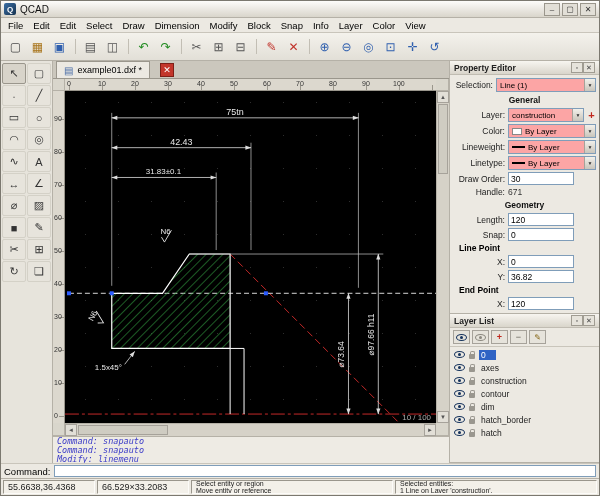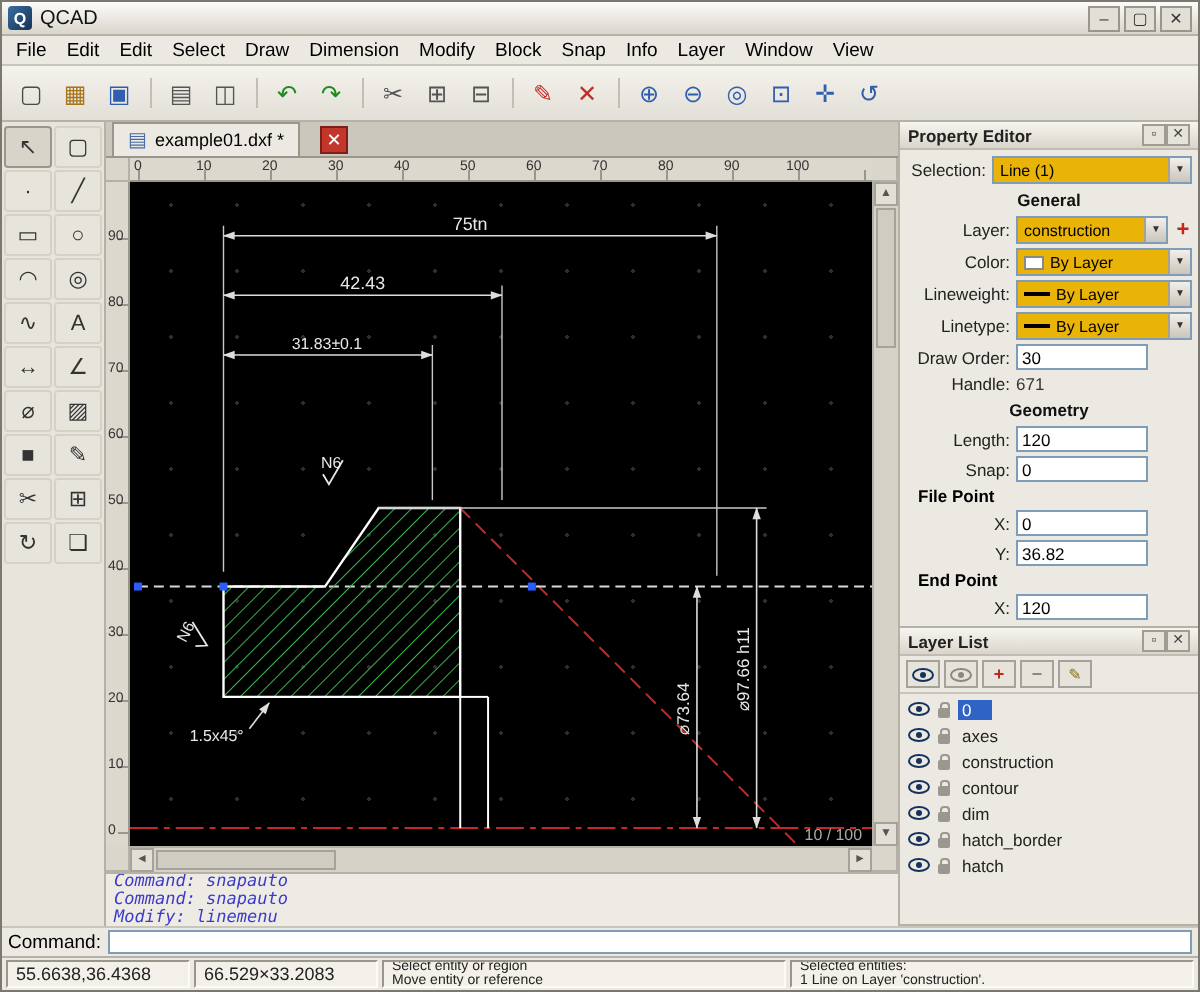--- a/index.html
+++ b/index.html
@@ -41,21 +41,21 @@
 .right{width:150px;border-left:1px solid #b5b1a7;display:flex;flex-direction:column;background:#ece9e2}
 .panel{display:flex;flex-direction:column;border-bottom:1px solid #b5b1a7}
 .panel.grow{flex:1;min-height:0}
 .ptitle{height:14px;display:flex;align-items:center;background:linear-gradient(#f7f5f0,#d9d5cb);border-bottom:1px solid #c0bcb2;font-size:8.5px;font-weight:bold;color:#222;padding:0 4px;gap:0}
 .spacer{flex:1}
 .ptbtn{width:12px;height:11px;border:1px solid #a09c92;background:#e6e3db;font-size:7px;line-height:9px;text-align:center;color:#444;font-weight:normal}
 .pe-body{padding:3px 3px;display:flex;flex-direction:column;gap:2px;font-size:8.5px;overflow:hidden}
 .row{display:flex;align-items:center;gap:3px}
 .row label{width:52px;text-align:right;color:#222;font-size:8.5px;white-space:nowrap}
 .row label.sm{width:40px}
-.combo{flex:1;height:14px;border:1px solid #7f9db9;background:#eab308;display:flex;align-items:center;padding-left:3px;font-size:8px;gap:3px;min-width:0;overflow:hidden}
+.combo{flex:1;height:14px;border:1px solid #7f9db9;background:#fca5a5;display:flex;align-items:center;padding-left:3px;font-size:8px;gap:3px;min-width:0;overflow:hidden}
 .combo .cval{white-space:nowrap;overflow:hidden}
 .carrow{margin-left:auto;width:11px;align-self:stretch;background:linear-gradient(#f2f0ea,#c9c5bb);border-left:1px solid #a6a29a;display:flex;align-items:center;justify-content:center;font-size:5px;color:#333;flex:none}
 .swatch{width:10px;height:7px;background:#fff;border:1px solid #888;flex:none}
 .lwline{width:13px;height:2px;background:#000;flex:none}
 .plus{color:#c0281e;font-weight:bold;font-size:11px;width:9px;text-align:center}
 .sechead{font-weight:bold;font-size:8.5px;text-align:center;color:#111;padding:1px 0}
 .bheader{font-weight:bold;font-size:8.5px;padding-left:6px}
 input.val{width:66px;height:13px;border:1px solid #7f9db9;font-size:8.5px;padding:0 2px;font-family:"Liberation Sans",sans-serif}
 .handleval{font-size:8.5px;color:#333}
 .ltoolbar{display:flex;gap:2px;padding:2px 3px;border-bottom:1px solid #c9c5bb}
@@ -101,21 +101,21 @@
       <span class="menu-item">Edit</span>
       <span class="menu-item">Edit</span>
       <span class="menu-item">Select</span>
       <span class="menu-item">Draw</span>
       <span class="menu-item">Dimension</span>
       <span class="menu-item">Modify</span>
       <span class="menu-item">Block</span>
       <span class="menu-item">Snap</span>
       <span class="menu-item">Info</span>
       <span class="menu-item">Layer</span>
-      <span class="menu-item">Window</span>
+      <span class="menu-item">Color</span>
       <span class="menu-item">View</span>
     </div>
 
   <div class="toolbar">
       <div class="tbtn">
         <span style="color: rgb(74, 74, 74);">▢</span>
       </div>
       <div class="tbtn">
         <span style="color: rgb(168, 116, 26);">▦</span>
       </div>
@@ -417,21 +417,21 @@
           </div>
           <div class="sechead">Geometry</div>
           <div class="row">
             <label>Length:</label>
             <input class="val" value="120" style="">
           </div>
           <div class="row">
             <label>Snap:</label>
             <input class="val" value="0" style="">
           </div>
-          <div class="bheader">File Point</div>
+          <div class="bheader">Line Point</div>
           <div class="row">
             <label>X:</label>
             <input class="val" value="0" style="">
           </div>
           <div class="row">
             <label>Y:</label>
             <input class="val" value="36.82" style="">
           </div>
           <div class="bheader">End Point</div>
           <div class="row">

